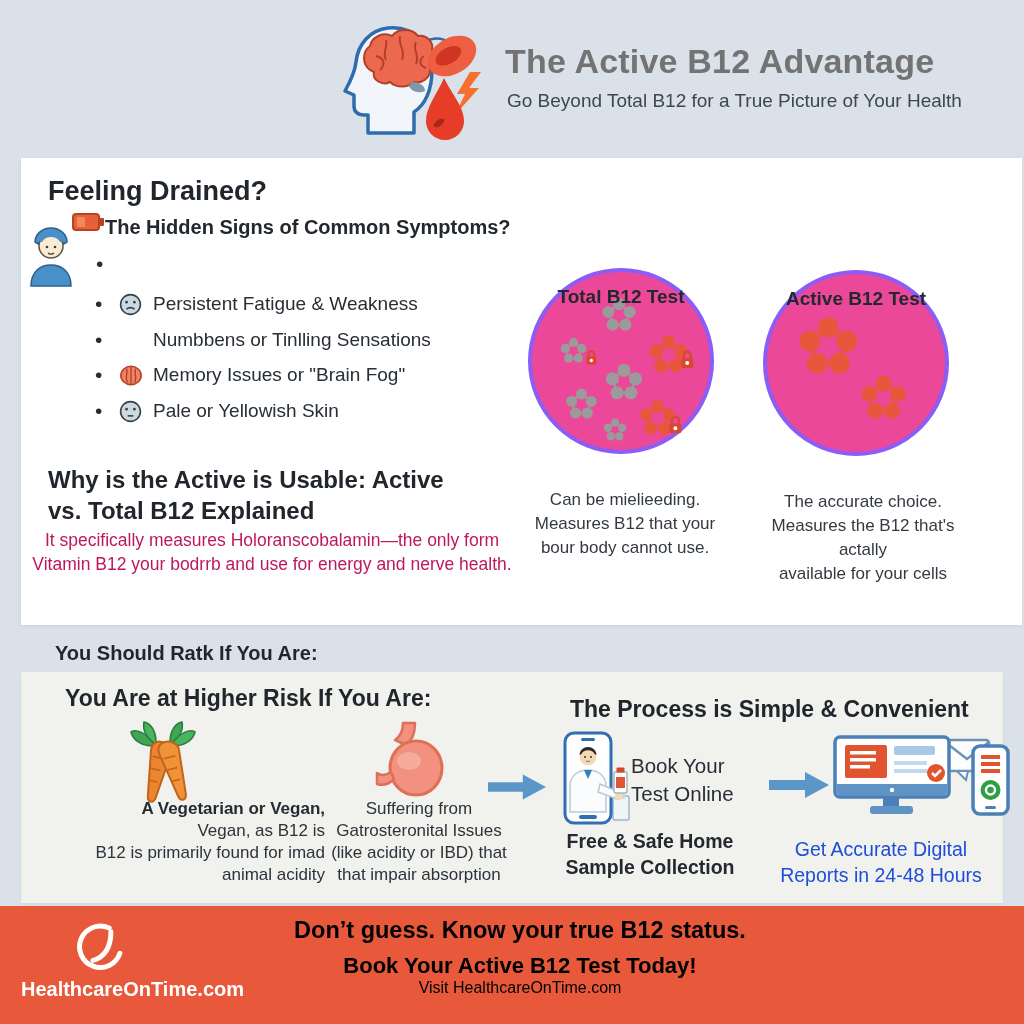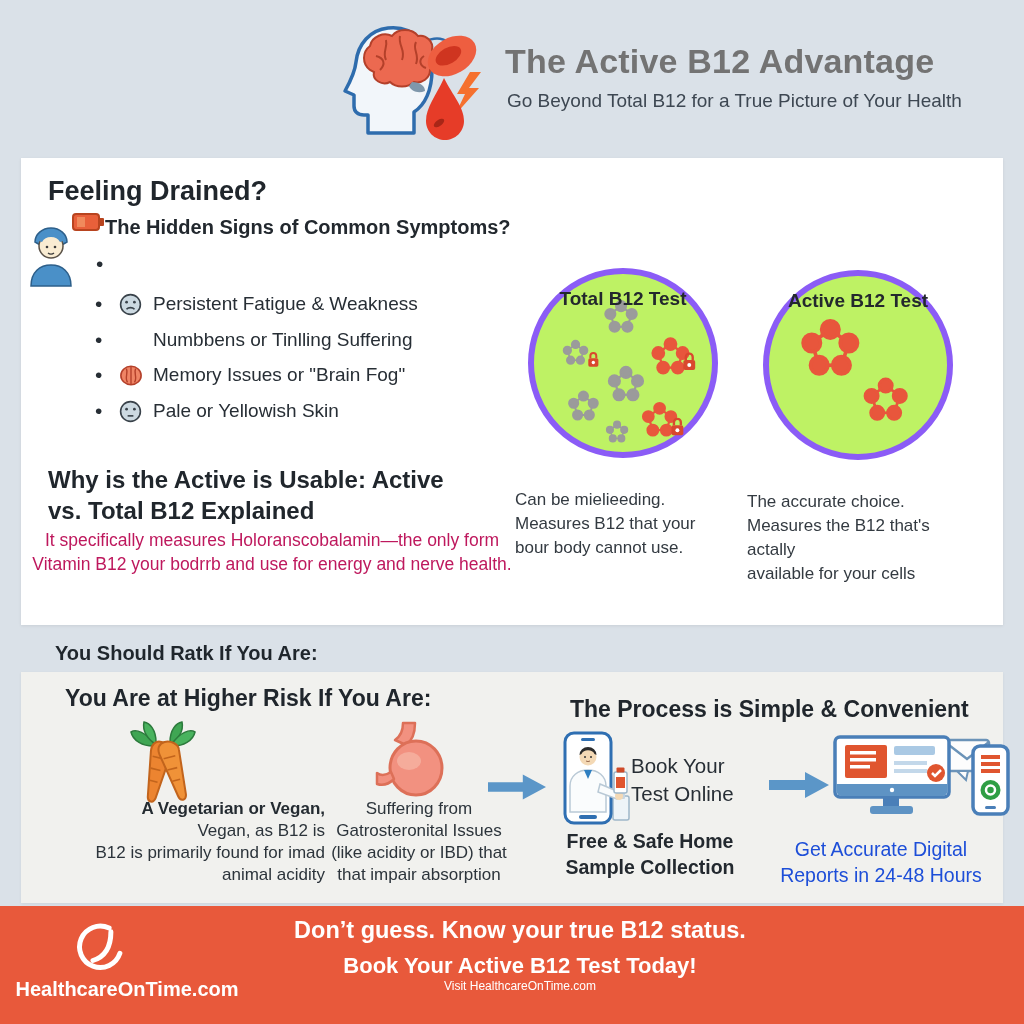--- a/index.html
+++ b/index.html
@@ -5,41 +5,41 @@
   html,body{margin:0;padding:0;}
   .canvas{position:relative;width:1024px;height:1024px;background:#dae1e8;
           font-family:"Liberation Sans",sans-serif;overflow:hidden;color:#272e35;}
   .abs{position:absolute;}
   .pre{white-space:pre-line;}
   
   .header-icon{left:328px;top:12px;width:162px;height:134px;}
   .h-title{left:505px;top:42px;font-size:34px;font-weight:700;color:#737373;letter-spacing:.2px;}
   .h-sub{left:507px;top:90px;font-size:19px;color:#3d4752;}
   
-  .card1{left:21px;top:158px;width:982px;height:467px;background:#fff;box-shadow:0 1px 3px rgba(0,0,0,.08);}
+  .card1{left:21px;top:158px;width:982px;height:467px;background:#fff;box-shadow:0 1px 3px rgba(0,0,0,.08);padding-left:19px;}
   .card2{left:21px;top:672px;width:982px;height:231px;background:#f1f1ee;box-shadow:0 1px 3px rgba(0,0,0,.06);}
   .footer{left:0;top:906px;width:1024px;height:118px;background:#e8593b;}
   
   .feeling{left:27px;top:18px;font-size:27px;font-weight:700;color:#20262c;}
   .person-battery{left:6px;top:52px;width:84px;height:80px;}
   .hidden{left:84px;top:58px;font-size:20px;font-weight:700;color:#22282e;}
   .intro-row{left:75px;top:94px;font-size:19px;display:flex;align-items:center;}
   .intro-row .b{margin-right:8px;font-size:21px;}
   .sym-row{left:74px;display:flex;align-items:center;height:26px;font-size:19px;color:#272e35;}
   .sym-row .b{width:24px;font-size:21px;}
   .sym-row .icon-slot{width:34px;height:24px;display:flex;align-items:center;}
   .why{left:27px;top:306px;font-size:24px;font-weight:700;line-height:31px;color:#20262c;}
   .why-body{left:5px;top:370px;width:492px;text-align:center;font-size:17.5px;line-height:24px;color:#be185d;}
   
-  .circle{width:178px;height:178px;border:6px solid #8b5cf6;border-radius:50%;background:#bef264;}
+  .circle{width:178px;height:178px;border:4px solid #8b5cf6;border-radius:50%;background:#ec4899;}
   .c-total{left:507px;top:110px;}
   .c-active{left:742px;top:112px;}
   .circle-label{position:absolute;top:14px;left:0;right:0;text-align:center;font-size:19px;font-weight:700;color:#23282d;}
   .circle svg{position:absolute;left:0;top:0;width:178px;height:178px;}
-  .cap{font-size:17px;line-height:24px;color:#333a41;}
+  .cap{text-align:center;font-size:17px;line-height:24px;color:#333a41;}
   .cap-total{left:494px;top:330px;width:220px;}
   .cap-active{left:726px;top:332px;width:232px;}
   
   .banner{left:55px;top:642px;font-size:20px;font-weight:700;color:#1f262c;}
   
   .risk-h{left:44px;top:13px;font-size:23px;font-weight:700;color:#20262c;}
   .proc-h{left:549px;top:24px;font-size:23px;font-weight:700;color:#20262c;}
   .carrots{left:95px;top:46px;width:92px;height:92px;}
   .risk-t1{left:12px;top:126px;width:292px;text-align:right;font-size:17px;line-height:22px;color:#2c343b;}
   .risk-t1 .t{font-weight:700;color:#242b31;}
@@ -47,25 +47,25 @@
   .risk-t2{left:292px;top:126px;width:212px;text-align:center;font-size:17px;line-height:22px;color:#2c343b;}
   .arrow1{left:467px;top:101px;width:58px;height:28px;}
   .arrow2{left:748px;top:99px;width:60px;height:28px;}
   .phone-doc{left:534px;top:58px;width:78px;height:97px;}
   .book{left:610px;top:80px;font-size:20.5px;line-height:28px;color:#272e35;}
   .monitors{left:812px;top:60px;width:178px;height:94px;}
   .cap1{left:508px;top:156px;width:242px;text-align:center;font-size:19.5px;line-height:26px;font-weight:700;color:#23292f;}
   .cap2{left:728px;top:164px;width:264px;text-align:center;font-size:19.5px;line-height:26px;color:#1d4ed8;}
   
   .f-logo{left:74px;top:14px;width:54px;height:54px;}
-  .f-brand{left:10px;top:72px;width:234px;text-align:center;font-size:20px;font-weight:700;color:#fff;}
-  .f-lines{left:240px;top:11px;width:560px;text-align:center;color:#ffffff;}
+  .f-brand{left:10px;top:72px;width:234px;text-align:right;font-size:20px;font-weight:700;color:#fff;}
+  .f-lines{left:240px;top:11px;width:560px;text-align:center;color:#000000;}
   .f-l1{font-size:23.5px;font-weight:700;margin-bottom:9px;}
   .f-l2{font-size:22px;font-weight:700;margin-bottom:0;}
-  .f-l3{font-size:12px;font-weight:400;}
+  .f-l3{font-size:16px;font-weight:400;}
 </style>
 </head>
 <body>
 
 <div class="canvas">
 
   <svg class="abs header-icon" viewBox="0 0 162 134">
     <path d="M60,16 C42,18 30,32 28,50 C27,60 22,70 17,79 L26,83 L26,94 C26,100 30,103 36,103 L40,103 L40,121 L86,121 L86,100 C97,93 104,78 104,58 C104,34 86,13 60,16 Z" fill="#f2f6fa" stroke="#2e6cad" stroke-width="3.5" stroke-linejoin="round"></path>
     <path d="M96,30 C108,24 118,26 123,34" stroke="#2e6cad" stroke-width="2.5" fill="none"></path>
     <path d="M42,58 C34,52 34,40 42,34 C44,24 56,20 64,24 C70,16 84,16 90,24 C98,22 106,30 104,38 C110,44 110,54 102,58 C102,66 94,72 86,70 C80,76 68,76 62,70 C54,74 44,68 46,60 Z" fill="#ec6950" stroke="#b4402a" stroke-width="2"></path>
@@ -112,21 +112,21 @@
             <circle cx="13.4" cy="8" r="1.2" fill="#39424a"></circle>
           <path d="M6.5,14.2 a4.5,4 0 0 1 7,0" fill="none" stroke="#39424a" stroke-width="1.4"></path>
         </svg>
       </span>
       <span>Persistent Fatigue &amp; Weakness</span>
     </div>
 
     <div class="abs sym-row" style="top:169px;">
       <span class="b">•</span>
       <span class="icon-slot"></span>
-      <span>Numbbens or Tinlling Suffering</span>
+      <span>Numbbens or Tinlling Sensations</span>
     </div>
 
     <div class="abs sym-row" style="top:204px;">
       <span class="b">•</span>
       <span class="icon-slot">
         <svg width="24" height="23" viewBox="0 0 20 20">
           <ellipse cx="10" cy="10" rx="8.8" ry="8" fill="#ef8465" stroke="#b4402a" stroke-width="1.4"></ellipse>
           <path d="M10,2.5 V17.5 M6,4 C8,8 4,12 7,16 M14,4 C12,8 16,12 13,16" stroke="#b4402a" stroke-width="1.2" fill="none"></path>
         </svg>
       </span>

